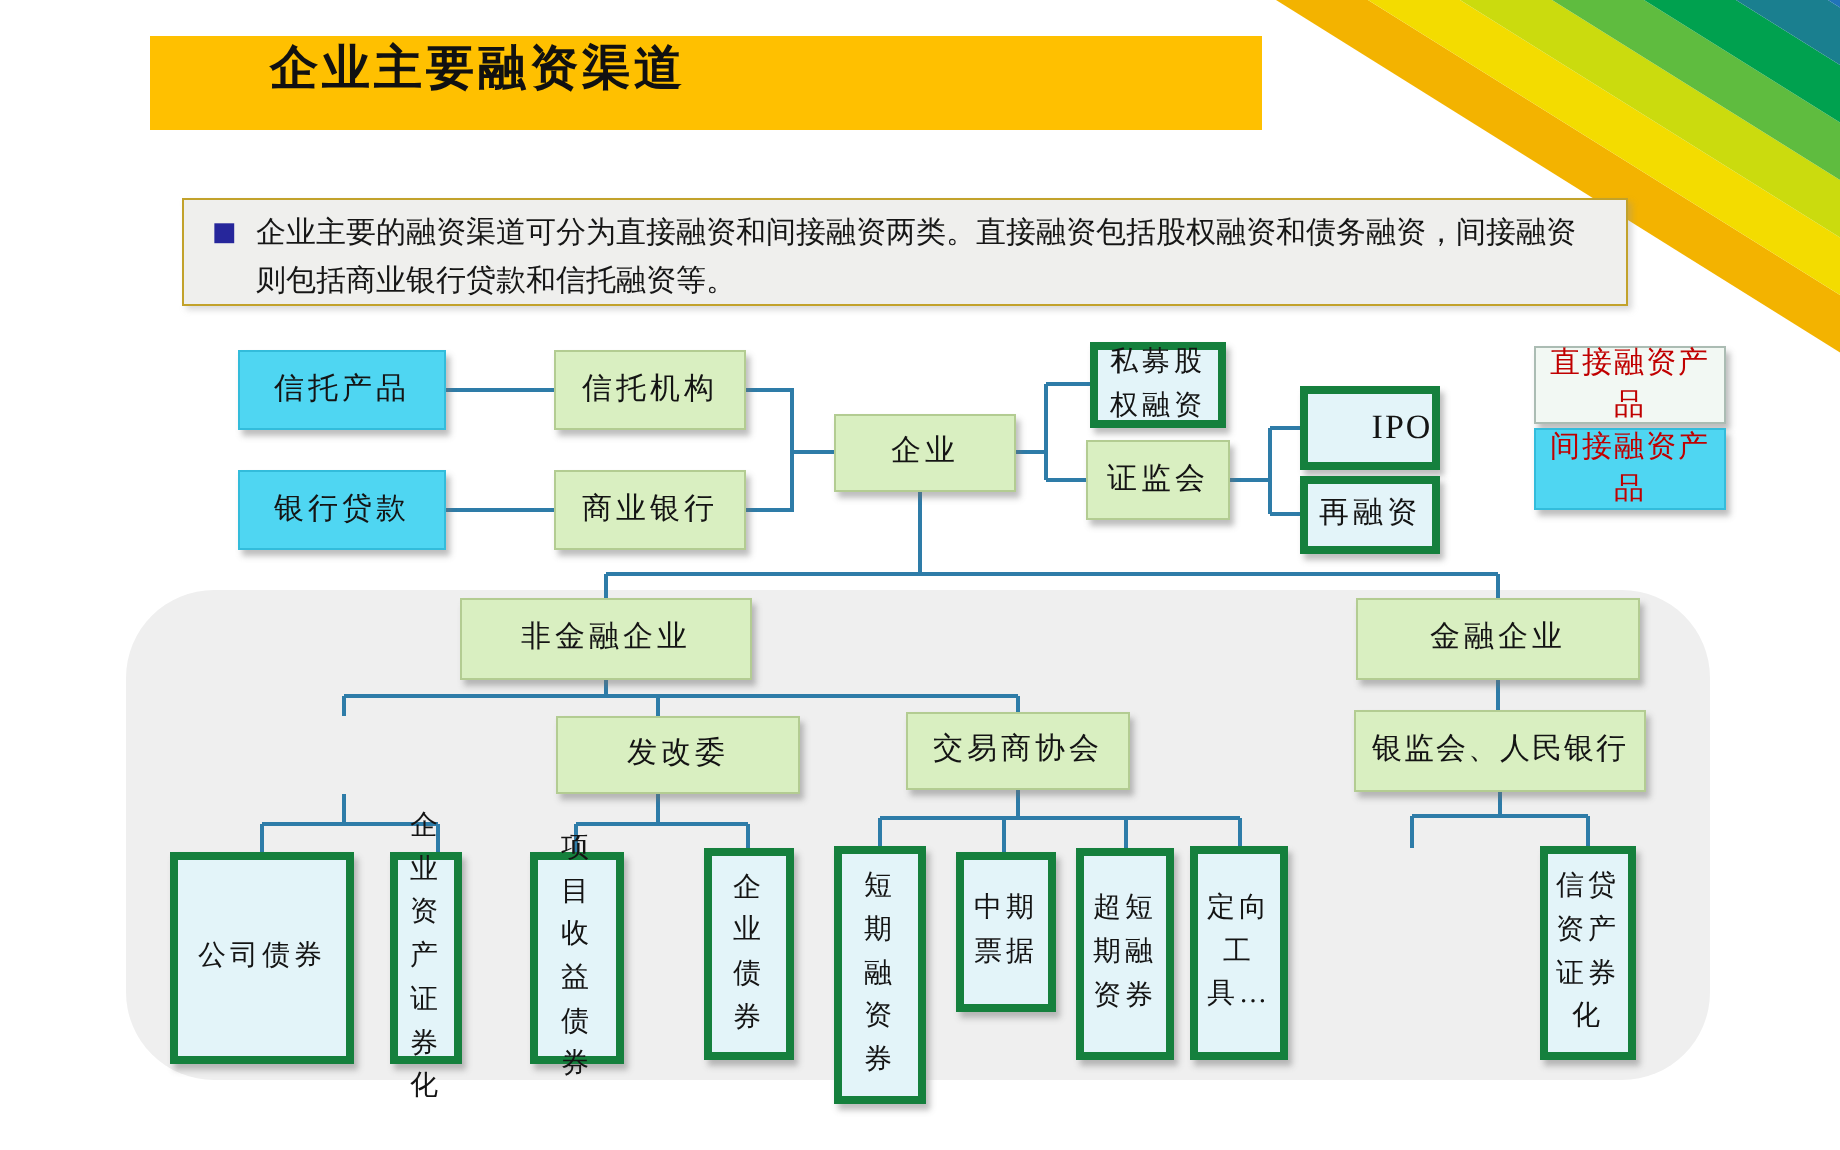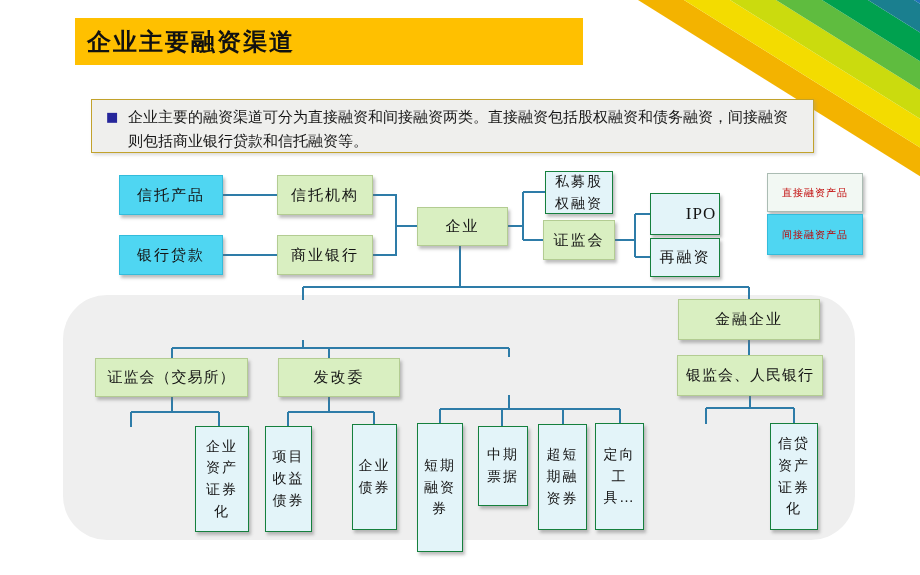--- a/index.html
+++ b/index.html
@@ -9,21 +9,21 @@
     font-family:"Liberation Serif","DejaVu Serif",serif;
   }
   .stage{position:absolute;inset:0;width:920px;height:575px;}
 
   
   .stripes{position:absolute;top:0;left:0;z-index:0;}
 
   
   .title-bar{
     position:absolute;left:75px;top:18px;width:508px;height:47px;
-    background:#FFC000;display:flex;align-items:center;z-index:3;
+    background:#FFC000;display:flex;align-items:flex-start;z-index:3;padding-left:48px;
   }
   .title-bar h1{
     margin:0 0 0 12px;font-size:24px;font-weight:bold;color:#111111;
     letter-spacing:2px;
   }
 
   
   .intro-box{
     position:absolute;left:91px;top:99px;width:723px;height:54px;
     background:#EFEFED;border:1px solid #C2A22B;
@@ -50,23 +50,23 @@
   
   .node{
     position:absolute;box-sizing:border-box;z-index:3;
     display:flex;align-items:center;justify-content:center;
     text-align:center;font-size:15px;color:#141414;letter-spacing:2px;
     line-height:1.35;box-shadow:2px 3px 3px rgba(110,110,110,.45);
     padding:2px 4px;
   }
   .green{background:#D9EFC1;border:1px solid #B3CC92;text-align:right;}
   .cyan{background:#4FD6F2;border:1px solid #33BCDB;}
-  .lightblue{background:#E3F4F9;border:1px solid #15803d;}
+  .lightblue{background:#E3F4F9;border:4px solid #15803d;}
   .tall{font-size:14px;line-height:1.55;}
-  .legend-box{font-size:10px;color:#C00000;letter-spacing:1px;text-align:center;}
+  .legend-box{font-size:15px;color:#C00000;letter-spacing:1px;text-align:center;}
   .legend-direct{background:#F2F8F3;border:1px solid #ABBCB3;}
   .ipo-text{font-size:17px;letter-spacing:1px;padding-left:36px;}
   .tight{letter-spacing:1px;}
 </style>
 </head>
 <body>
 
 <div class="stage">
 
   <svg class="stripes" width="920" height="200" viewBox="0 0 920 200">
@@ -142,27 +142,29 @@
   <div class="node green" style="left:277px;top:235px;width:96px;height:40px">商业银行</div>
   <div class="node green" style="left:417px;top:207px;width:91px;height:39px">企业</div>
   <div class="node lightblue tall" style="left:545px;top:171px;width:68px;height:43px">私募股权融资</div>
   <div class="node green" style="left:543px;top:220px;width:72px;height:40px">证监会</div>
   <div class="node lightblue ipo-text" style="left:650px;top:193px;width:70px;height:42px">IPO</div>
   <div class="node lightblue" style="left:650px;top:238px;width:70px;height:39px">再融资</div>
 
   <div class="node legend-direct legend-box" style="left:767px;top:173px;width:96px;height:39px">直接融资产品</div>
   <div class="node cyan legend-box" style="left:767px;top:214px;width:96px;height:41px">间接融资产品</div>
 
+  <div class="node green" style="left:230px;top:299px;width:146px;height:41px">非金融企业</div>
   <div class="node green" style="left:678px;top:299px;width:142px;height:41px">金融企业</div>
 
-  <div class="node green tight" style="left:95px;top:358px;width:153px;height:39px">证监会（交易所）</div>
   <div class="node green" style="left:278px;top:358px;width:122px;height:39px">发改委</div>
+  <div class="node green" style="left:453px;top:356px;width:112px;height:39px">交易商协会</div>
   <div class="node green tight" style="left:677px;top:355px;width:146px;height:41px">银监会、人民银行</div>
 
-  <div class="node lightblue tall" style="left:195px;top:426px;width:54px;height:106px">企业资产证券化</div>
+  <div class="node lightblue tall" style="left:85px;top:426px;width:92px;height:106px">公司债券</div>
+  <div class="node lightblue tall" style="left:195px;top:426px;width:36px;height:106px">企业资产证券化</div>
   <div class="node lightblue tall" style="left:265px;top:426px;width:47px;height:106px">项目收益债券</div>
   <div class="node lightblue tall" style="left:352px;top:424px;width:45px;height:106px">企业债券</div>
   <div class="node lightblue tall" style="left:417px;top:423px;width:46px;height:129px">短期融资券</div>
   <div class="node lightblue tall" style="left:478px;top:426px;width:50px;height:80px">中期票据</div>
   <div class="node lightblue tall" style="left:538px;top:424px;width:49px;height:106px">超短期融资券</div>
   <div class="node lightblue tall" style="left:595px;top:423px;width:49px;height:107px">定向工具…</div>
   <div class="node lightblue tall" style="left:770px;top:423px;width:48px;height:107px">信贷资产证券化</div>
 
 </div>
 

